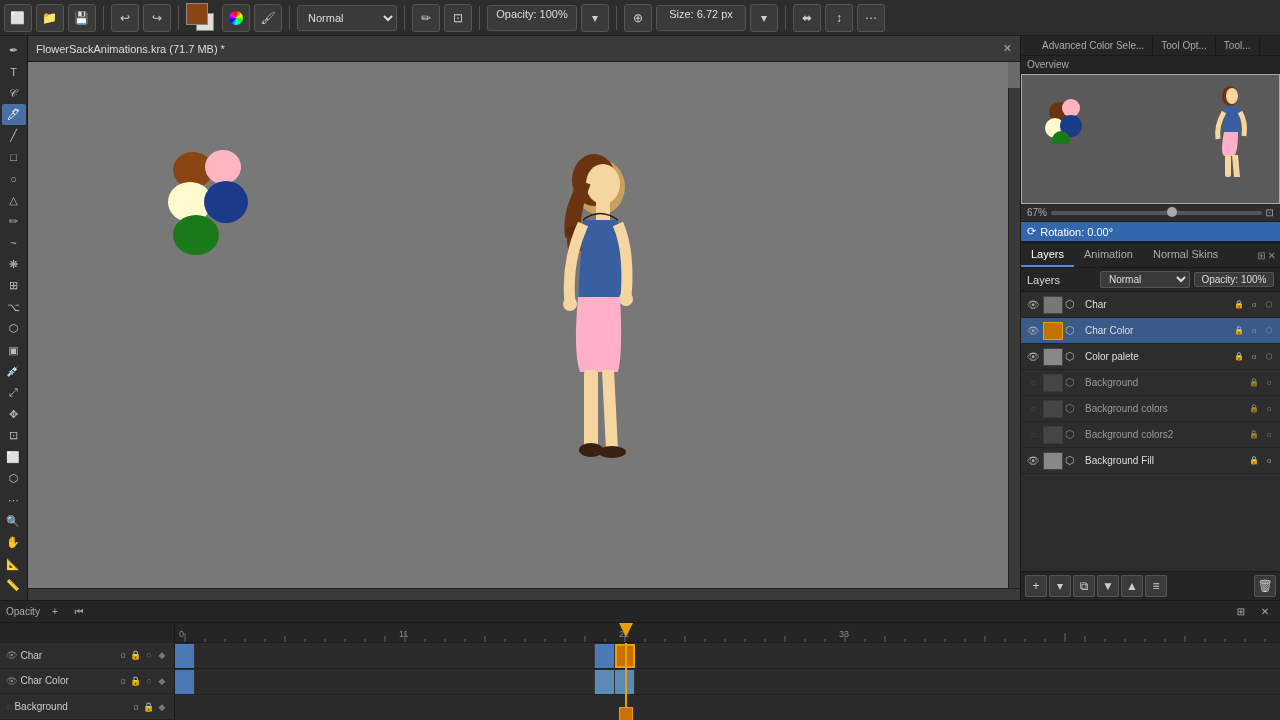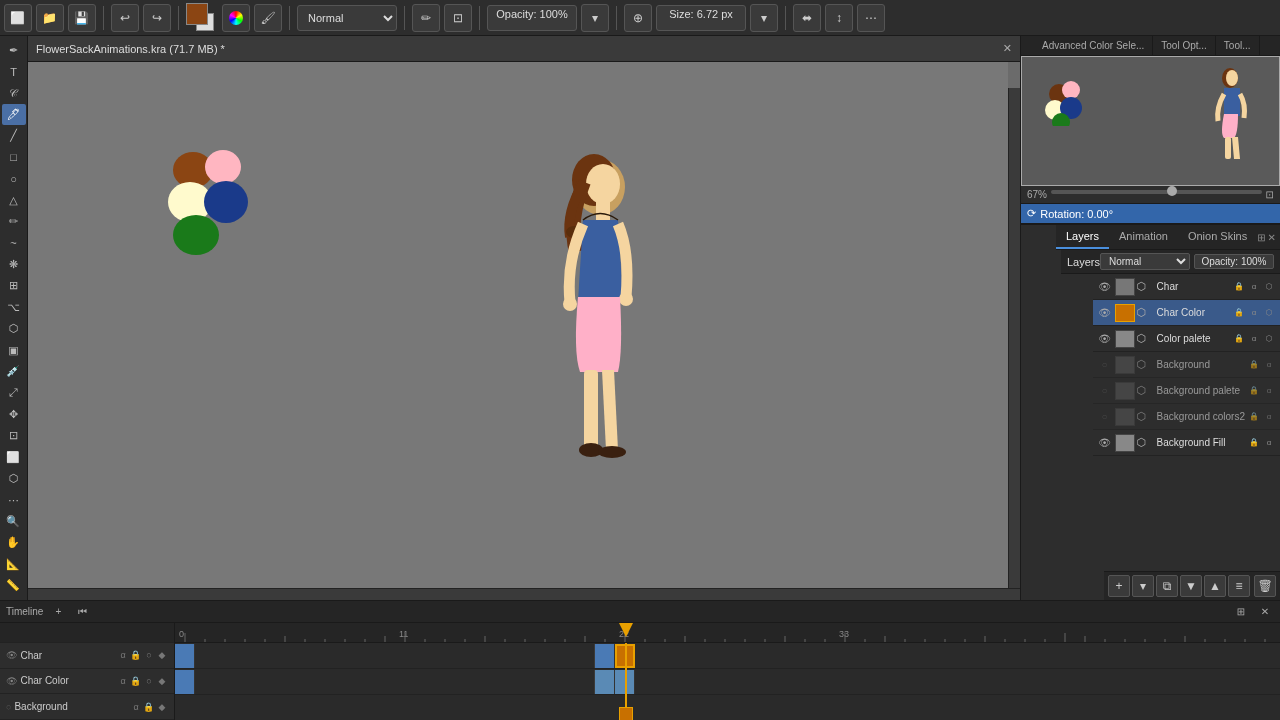--- a/index.html
+++ b/index.html
@@ -166,33 +166,33 @@
     }
     #overview-preview .preview-char {
       position: absolute;
       right: 30px; top: 10px;
     }
     #overview-preview .preview-blobs {
       position: absolute;
       left: 20px; top: 20px;
     }
     .zoom-bar {
-      display: flex; align-items: flex-start; gap: 4px;
+      display: flex; align-items: center; gap: 4px;
       padding: 3px 6px; border-bottom: 1px solid #1a1a1a;
       background: #2d2d2d;
     }
     .rotation-bar {
       display: flex; align-items: center; gap: 4px;
       padding: 3px 6px; border-bottom: 1px solid #1a1a1a;
       background: #3366aa;
       color: #fff; font-size: 11px;
     }
 
     
-    #layers-section { flex: 1; overflow: hidden; display: flex; flex-direction: column; align-items: flex-end; }
+    #layers-section { flex: 1; overflow: hidden; display: flex; flex-direction: column; }
     #layers-tabs {
       display: flex;
       border-bottom: 1px solid #1a1a1a;
       background: #252525;
     }
     .layers-tab {
       padding: 5px 10px;
       font-size: 11px;
       color: #aaa;
       cursor: pointer;
@@ -424,20 +424,21 @@
 
   <div id="right-panel">
 
     <div id="right-panel-tabs">
       <div class="rpanel-tab">Advanced Color Sele...</div>
       <div class="rpanel-tab">Tool Opt...</div>
       <div class="rpanel-tab overflow">Tool...</div>
     </div>
 
     <div id="overview-section">
+      <div class="section-label">Overview</div>
       <div id="overview-preview">
 
         <div class="preview-blobs">
           <svg width="50" height="50">
             <circle cx="18" cy="18" r="10" fill="#6B3410"></circle>
             <circle cx="30" cy="14" r="9" fill="#FFB6C1"></circle>
             <circle cx="14" cy="34" r="10" fill="#FFFACD"></circle>
             <circle cx="30" cy="32" r="11" fill="#1a3a8a"></circle>
             <circle cx="20" cy="46" r="9" fill="#1a7a1a"></circle>
           </svg>
@@ -472,21 +473,21 @@
         <span>⟳</span>
         <span>Rotation: 0.00°</span>
       </div>
     </div>
 
     <div id="layers-section">
 
       <div id="layers-tabs">
         <div class="layers-tab active">Layers</div>
         <div class="layers-tab">Animation</div>
-        <div class="layers-tab">Onion Skins</div>
+        <div class="layers-tab">Normal Skins</div>
         <div style="margin-left:auto; display:flex; gap:2px; align-items:center; padding-right:4px;">
           <span style="cursor:pointer; color:#888; font-size:10px;">⊞</span>
           <span style="cursor:pointer; color:#888; font-size:10px;">✕</span>
         </div>
       </div>
 
       <div id="layers-header">
         <span style="font-size:11px; color:#ddd;">Layers</span>
         <div style="display:flex; gap:4px; margin-left:auto; align-items:center;">
           <select class="layers-blend">
@@ -542,21 +543,21 @@
           <div class="layer-actions">
             <span class="layer-action-btn">🔒</span>
             <span class="layer-action-btn">α</span>
           </div>
         </div>
 
         <div class="layer-row" style="opacity:0.6;">
           <span class="layer-vis" style="color:#555;">○</span>
           <div class="layer-thumb" style="background:#555;"></div>
           <span class="layer-icon">⬡</span>
-          <span class="layer-name">Background palete</span>
+          <span class="layer-name">Background colors</span>
           <div class="layer-actions">
             <span class="layer-action-btn">🔒</span>
             <span class="layer-action-btn">α</span>
           </div>
         </div>
 
         <div class="layer-row" style="opacity:0.6;">
           <span class="layer-vis" style="color:#555;">○</span>
           <div class="layer-thumb" style="background:#555;"></div>
           <span class="layer-icon">⬡</span>
@@ -590,21 +591,21 @@
         <div style="flex:1;"></div>
         <div class="lf-btn">🗑</div>
       </div>
     </div>
   </div>
 </div>
 
 <div id="timeline">
 
   <div id="timeline-header">
-    <span class="tl-label">Timeline</span>
+    <span class="tl-label">Opacity</span>
     <div class="tl-btn">+</div>
     <div class="tl-btn">⏮</div>
     <div style="flex:1;"></div>
     <div class="tl-btn">⊞</div>
     <div class="tl-btn">✕</div>
   </div>
 
   <div id="timeline-body">
 
     <div id="timeline-tracks-label">

